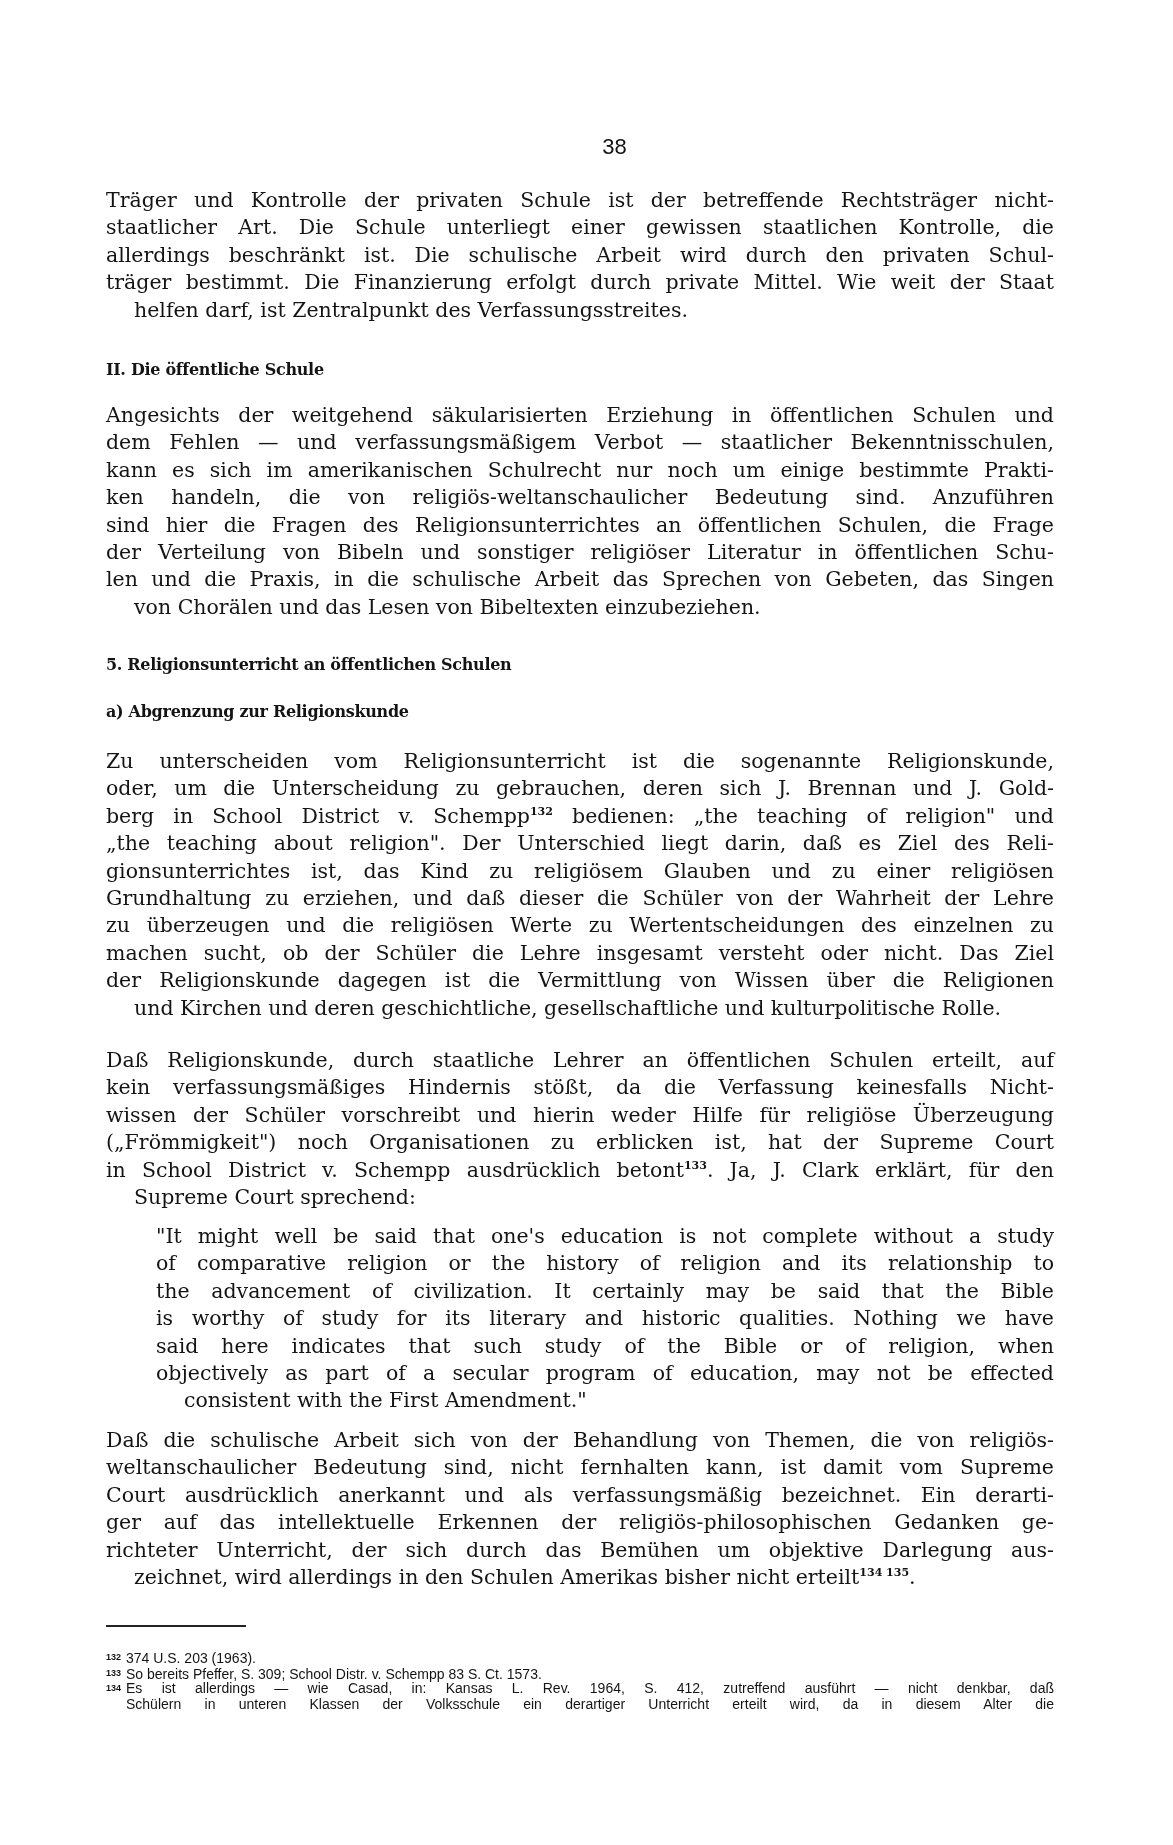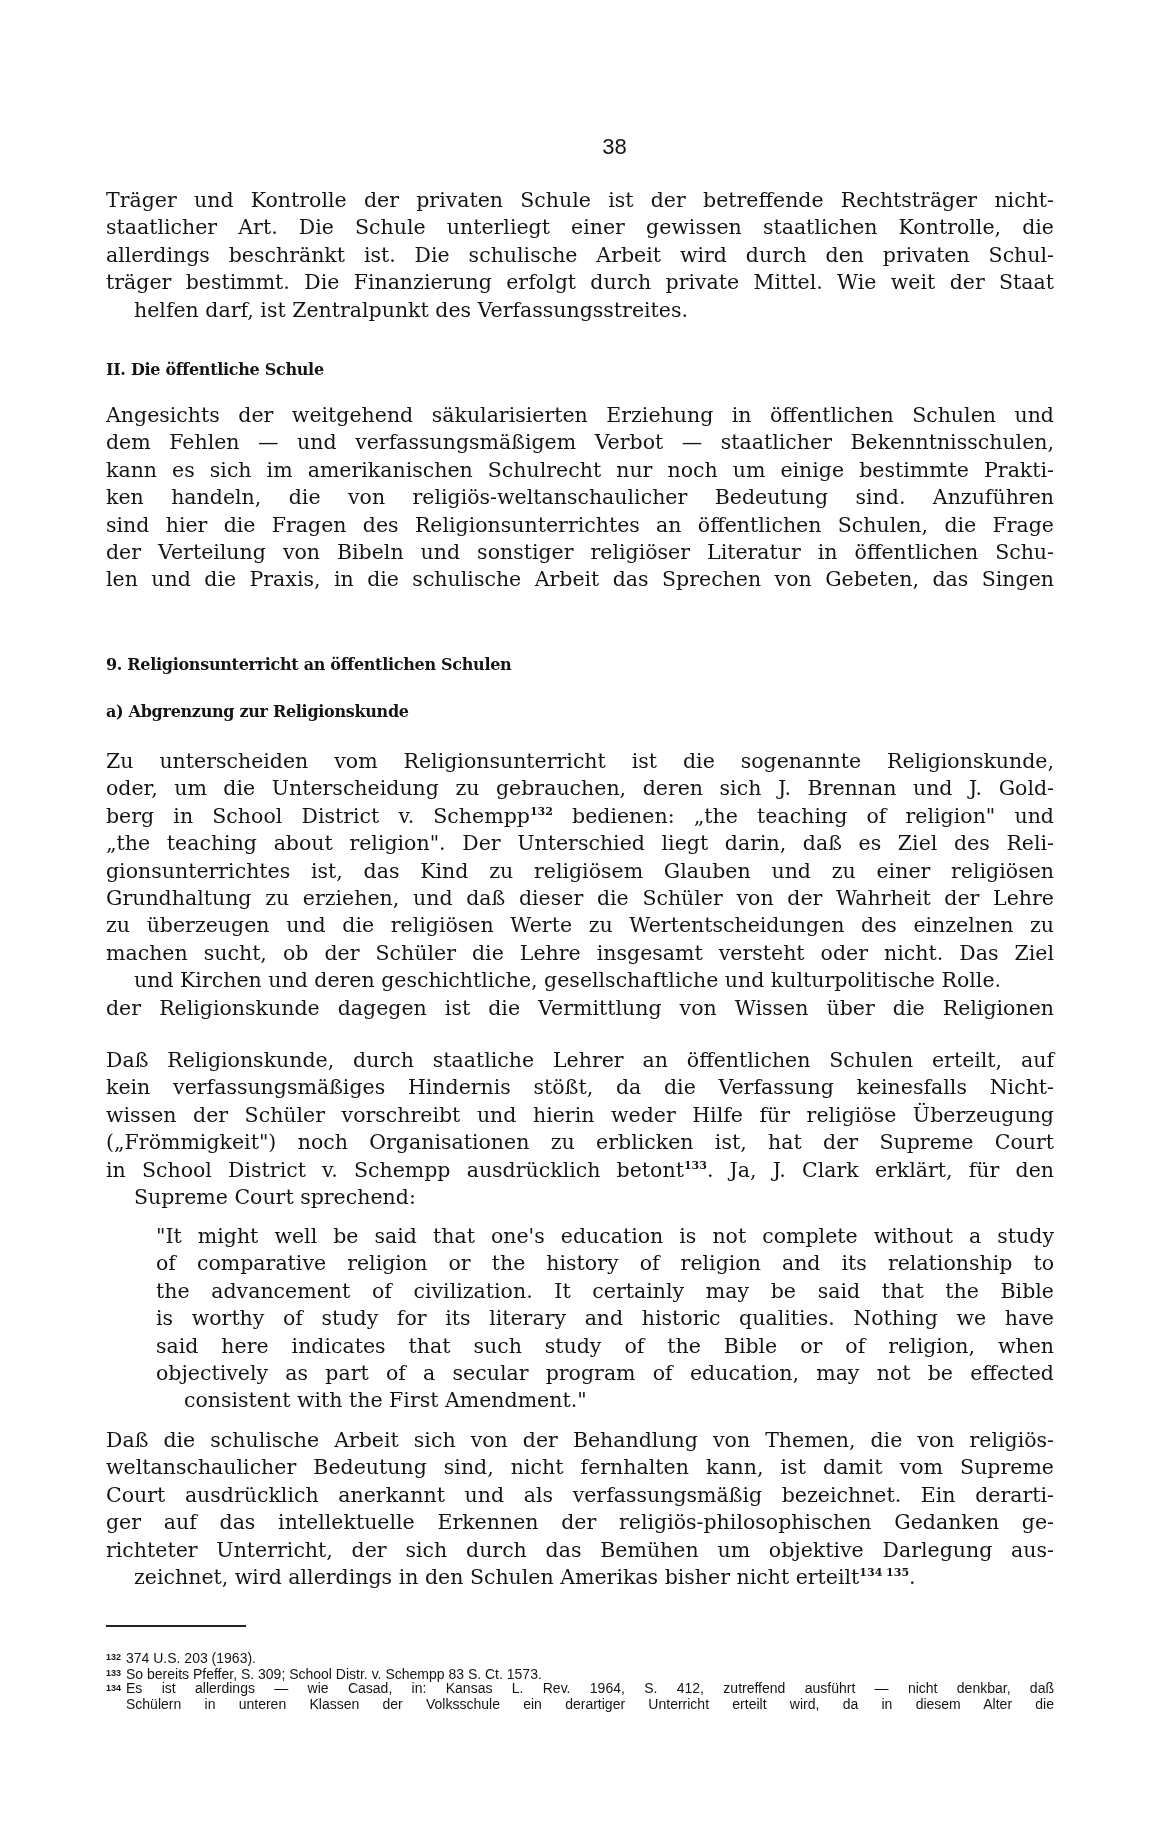--- a/index.html
+++ b/index.html
@@ -139,37 +139,38 @@
     <h2 class="heading" style="top:360px;">II. Die öffentliche Schule</h2>
 
     <div class="para" style="top:402px;">
       <span class="line">Angesichts der weitgehend säkularisierten Erziehung in öffentlichen Schulen und</span>
       <span class="line">dem Fehlen — und verfassungsmäßigem Verbot — staatlicher Bekenntnisschulen,</span>
       <span class="line">kann es sich im amerikanischen Schulrecht nur noch um einige bestimmte Prakti-</span>
       <span class="line">ken handeln, die von religiös-weltanschaulicher Bedeutung sind. Anzuführen</span>
       <span class="line">sind hier die Fragen des Religionsunterrichtes an öffentlichen Schulen, die Frage</span>
       <span class="line">der Verteilung von Bibeln und sonstiger religiöser Literatur in öffentlichen Schu-</span>
       <span class="line">len und die Praxis, in die schulische Arbeit das Sprechen von Gebeten, das Singen</span>
-    </div>
-
-    <h3 class="heading" style="top:655px;">9. Religionsunterricht an öffentlichen Schulen</h3>
+      <span class="line last">von Chorälen und das Lesen von Bibeltexten einzubeziehen.</span>
+    </div>
+
+    <h3 class="heading" style="top:655px;">5. Religionsunterricht an öffentlichen Schulen</h3>
 
     <h4 class="heading" style="top:702px;">a) Abgrenzung zur Religionskunde</h4>
 
     <div class="para" style="top:748px;">
       <span class="line">Zu unterscheiden vom Religionsunterricht ist die sogenannte Religionskunde,</span>
       <span class="line">oder, um die Unterscheidung zu gebrauchen, deren sich J. Brennan und J. Gold-</span>
       <span class="line"><span>berg in School District v. Schempp</span><sup>132</sup><span> bedienen: „the teaching of religion" und</span></span>
       <span class="line">„the teaching about religion". Der Unterschied liegt darin, daß es Ziel des Reli-</span>
       <span class="line">gionsunterrichtes ist, das Kind zu religiösem Glauben und zu einer religiösen</span>
       <span class="line">Grundhaltung zu erziehen, und daß dieser die Schüler von der Wahrheit der Lehre</span>
       <span class="line">zu überzeugen und die religiösen Werte zu Wertentscheidungen des einzelnen zu</span>
       <span class="line">machen sucht, ob der Schüler die Lehre insgesamt versteht oder nicht. Das Ziel</span>
+      <span class="line">der Religionskunde dagegen ist die Vermittlung von Wissen über die Religionen</span>
       <span class="line last">und Kirchen und deren geschichtliche, gesellschaftliche und kulturpolitische Rolle.</span>
-      <span class="line">der Religionskunde dagegen ist die Vermittlung von Wissen über die Religionen</span>
     </div>
 
     <div class="para" style="top:1047px;">
       <span class="line">Daß Religionskunde, durch staatliche Lehrer an öffentlichen Schulen erteilt, auf</span>
       <span class="line">kein verfassungsmäßiges Hindernis stößt, da die Verfassung keinesfalls Nicht-</span>
       <span class="line">wissen der Schüler vorschreibt und hierin weder Hilfe für religiöse Überzeugung</span>
       <span class="line">(„Frömmigkeit") noch Organisationen zu erblicken ist, hat der Supreme Court</span>
       <span class="line"><span>in School District v. Schempp ausdrücklich betont</span><sup>133</sup><span>. Ja, J. Clark erklärt, für den</span></span>
       <span class="line last">Supreme Court sprechend:</span>
     </div>

